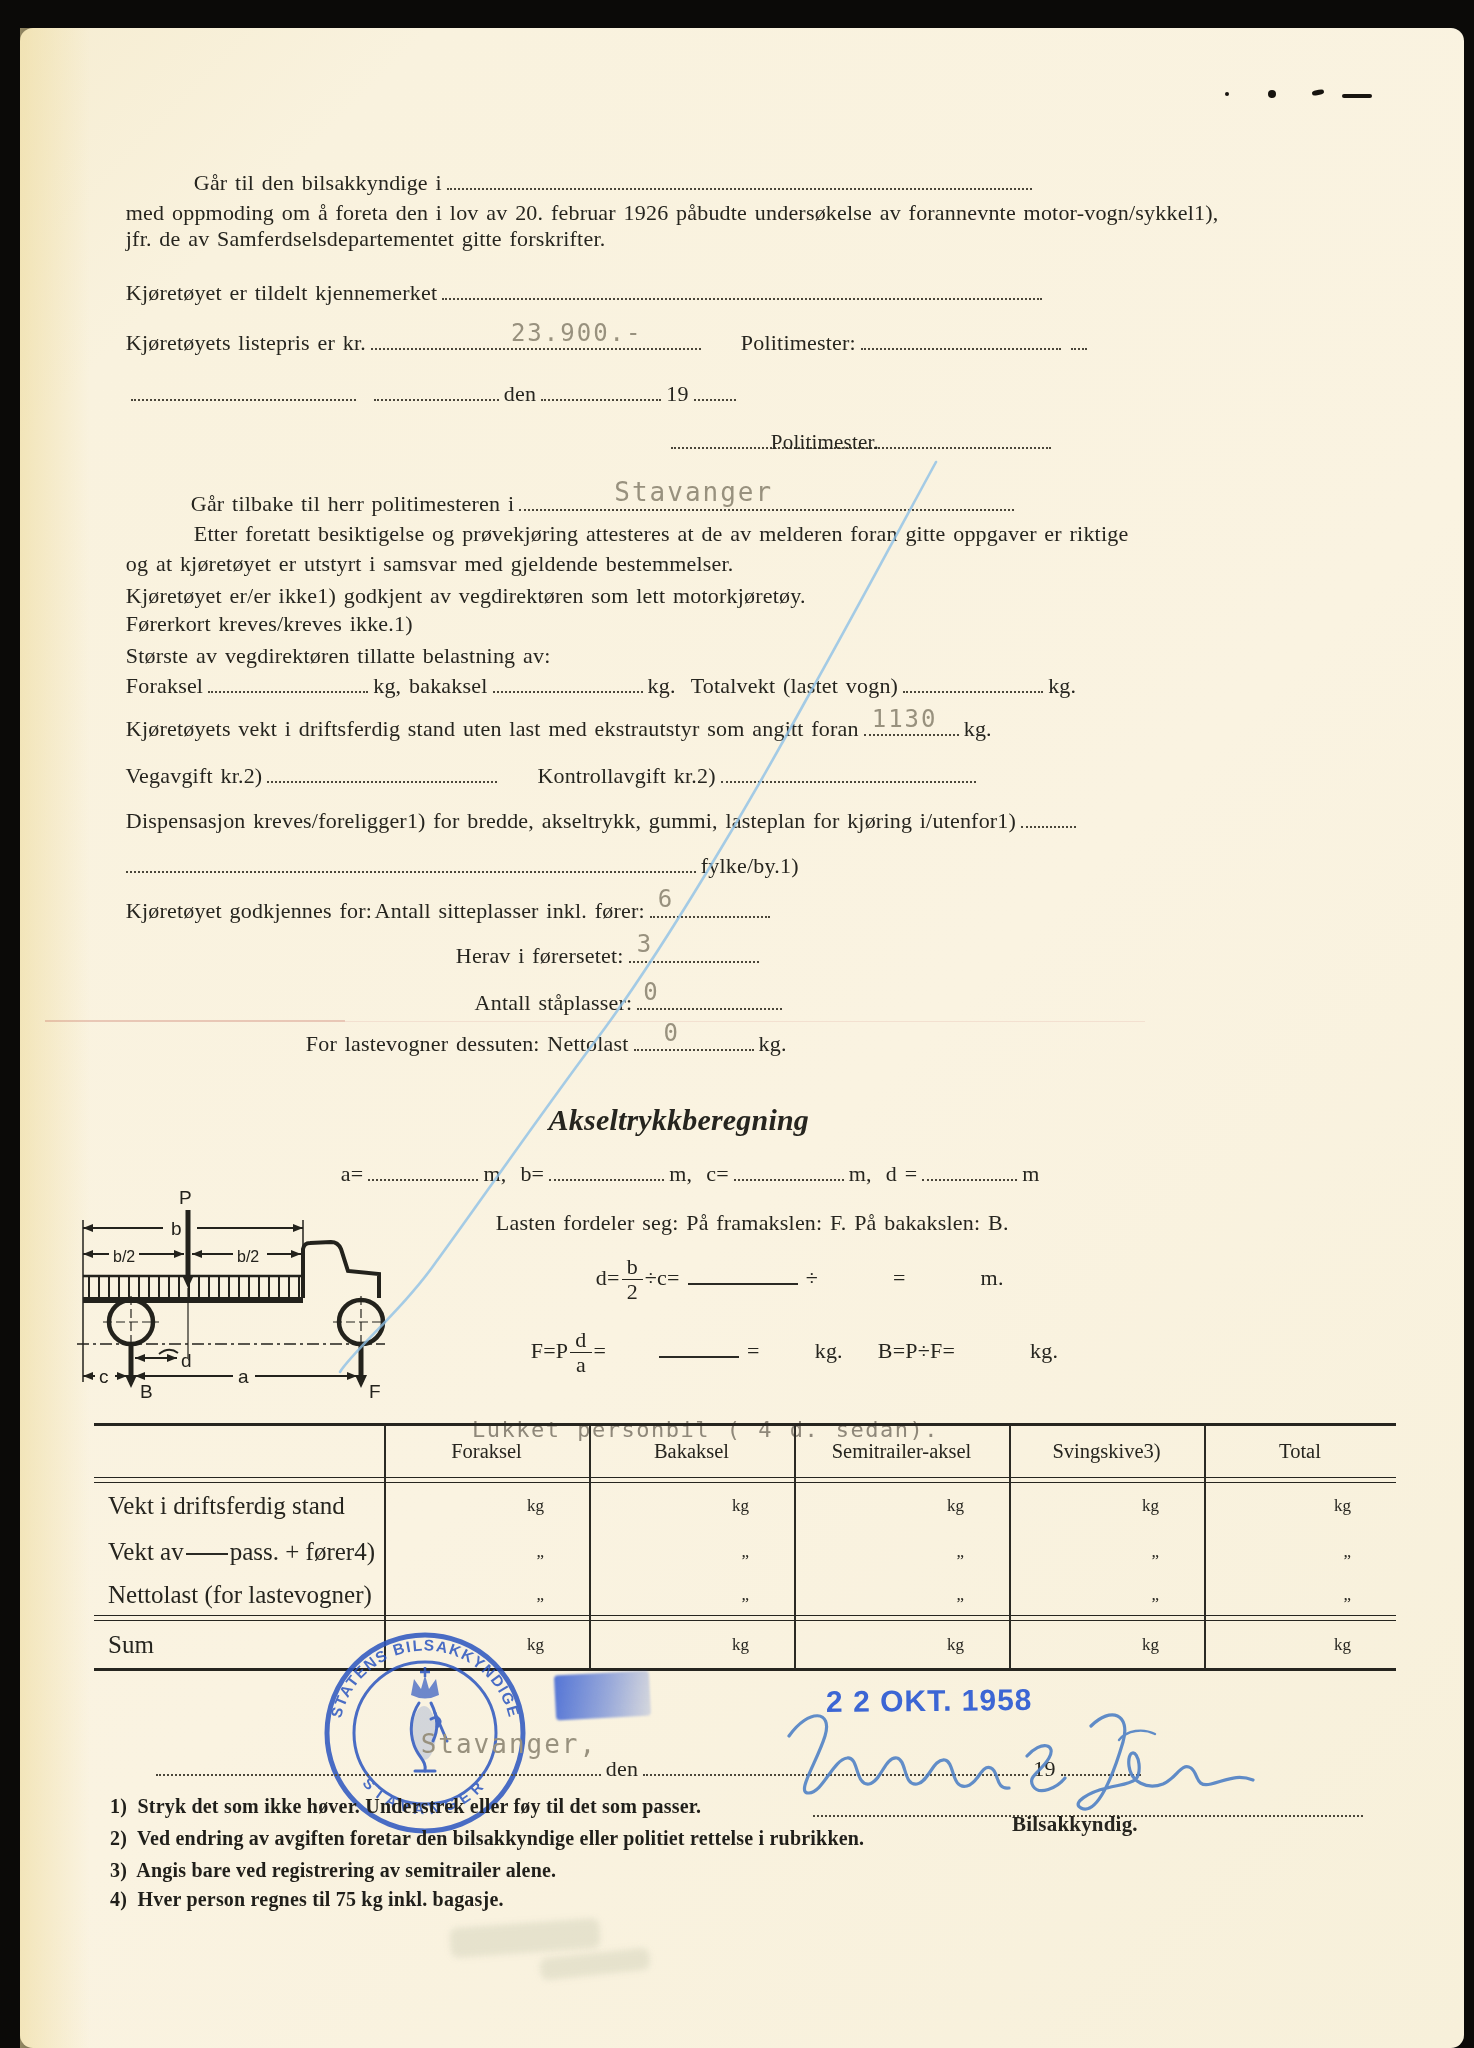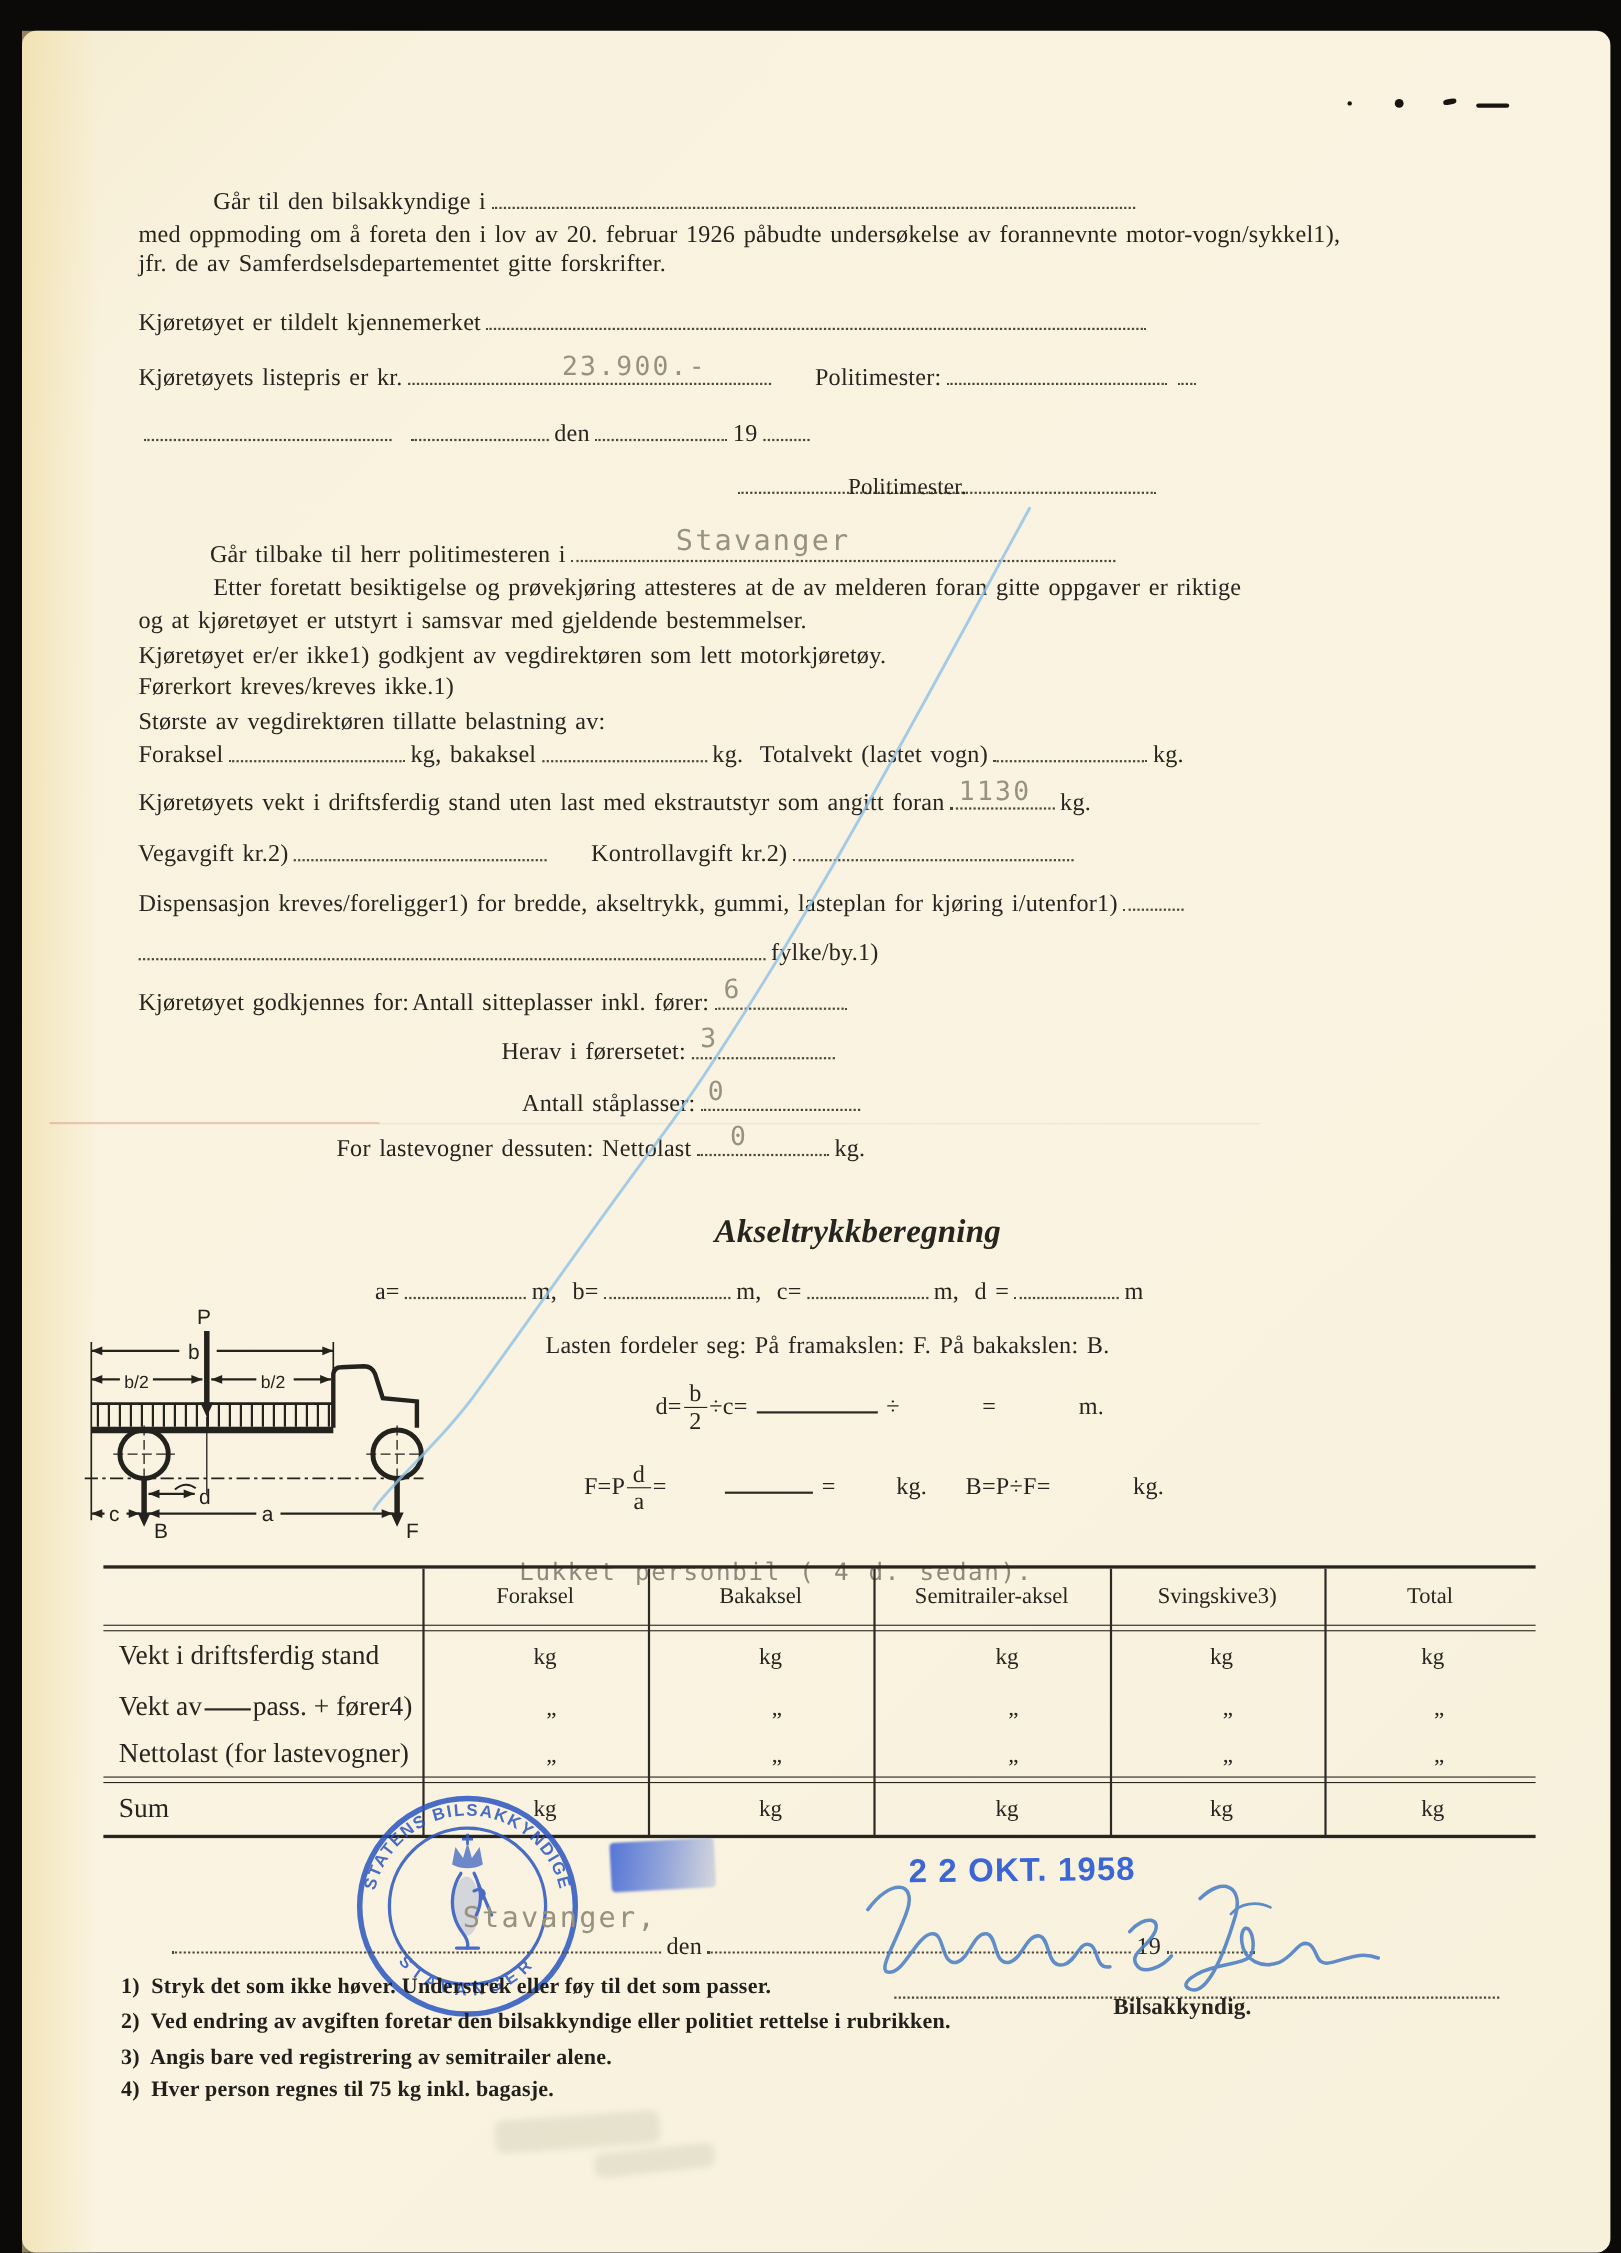--- a/index.html
+++ b/index.html
@@ -9,32 +9,32 @@
          background:linear-gradient(135deg,#f6edd2 0%,#f9f2de 12%,#faf3e1 55%,#f7f0da 100%);border-radius:13px;}
   .paper .edgetint{position:absolute;left:0;top:0;width:70px;height:100%;
          background:linear-gradient(90deg,rgba(238,220,160,.6),rgba(238,220,160,0));pointer-events:none;}
   .ln{position:absolute;white-space:pre;font-size:22px;color:#26251f;letter-spacing:.2px;word-spacing:2px;line-height:1.15;}
   .dl{display:inline-block;position:relative;height:4px;border-bottom:2px dotted #4a463a;margin:0 5px;vertical-align:baseline;}
   .sl{display:inline-block;position:relative;height:4px;border-bottom:2px solid #2b2a24;margin:0 8px;vertical-align:baseline;}
   .gap{display:inline-block;height:2px;}
   .typed{font-family:"DejaVu Sans Mono",monospace;color:#98917e;letter-spacing:2px;}
   .tv{position:absolute;bottom:1px;font-family:"DejaVu Sans Mono",monospace;color:#98917e;
       font-size:24px;letter-spacing:2px;white-space:pre;}
-  .heading{font-style:italic;font-weight:bold;font-size:30px;text-align:right;}
+  .heading{font-style:italic;font-weight:bold;font-size:30px;text-align:center;}
   .frac{display:inline-block;vertical-align:-14px;text-align:center;line-height:1;margin:0 2px;}
   .frac .top{display:block;border-bottom:1.8px solid #26251f;padding:0 5px 1px;}
   .frac .bot{display:block;padding-top:1px;}
   .fn{position:absolute;white-space:pre;font-size:20px;font-weight:bold;color:#201f1a;letter-spacing:.2px;}
   
   .tbl{position:absolute;left:74px;top:1395px;width:1302px;border-top:3px solid #26251f;color:#26251f;}
   .trow{display:flex;}
   .cell{box-sizing:border-box;display:flex;align-items:center;}
   .c0{width:290px;padding-left:14px;font-size:25px;}
   .c1{width:205px;}.c2{width:205px;}.c3{width:215px;}.c4{width:195px;}.c5{width:192px;}
-  .val{justify-content:flex-end;padding-right:83px;font-size:21px;}
+  .val{justify-content:flex-end;padding-right:45px;font-size:17px;}
   .hd{justify-content:center;font-size:20.5px;}
   .dblrule{height:4px;border-top:1.6px solid #26251f;border-bottom:1.6px solid #26251f;}
   .botrule{height:0;border-top:3px solid #26251f;}
   .vline{position:absolute;top:0;width:1.6px;height:243px;background:#2b2a24;}
   
   .datestamp{position:absolute;font-family:"Liberation Sans",sans-serif;font-weight:700;
              font-size:30px;color:#2d5bd4;letter-spacing:1px;transform:rotate(-.6deg);opacity:.92;}
   .smudge{position:absolute;border-radius:4px;transform:rotate(-3deg);filter:blur(1.2px);
           background:linear-gradient(100deg,rgba(55,95,212,.85),rgba(55,95,212,.5) 55%,rgba(55,95,212,.18));}
   .bleed{position:absolute;border-radius:8px;filter:blur(3px);background:rgba(128,142,112,.16);}

